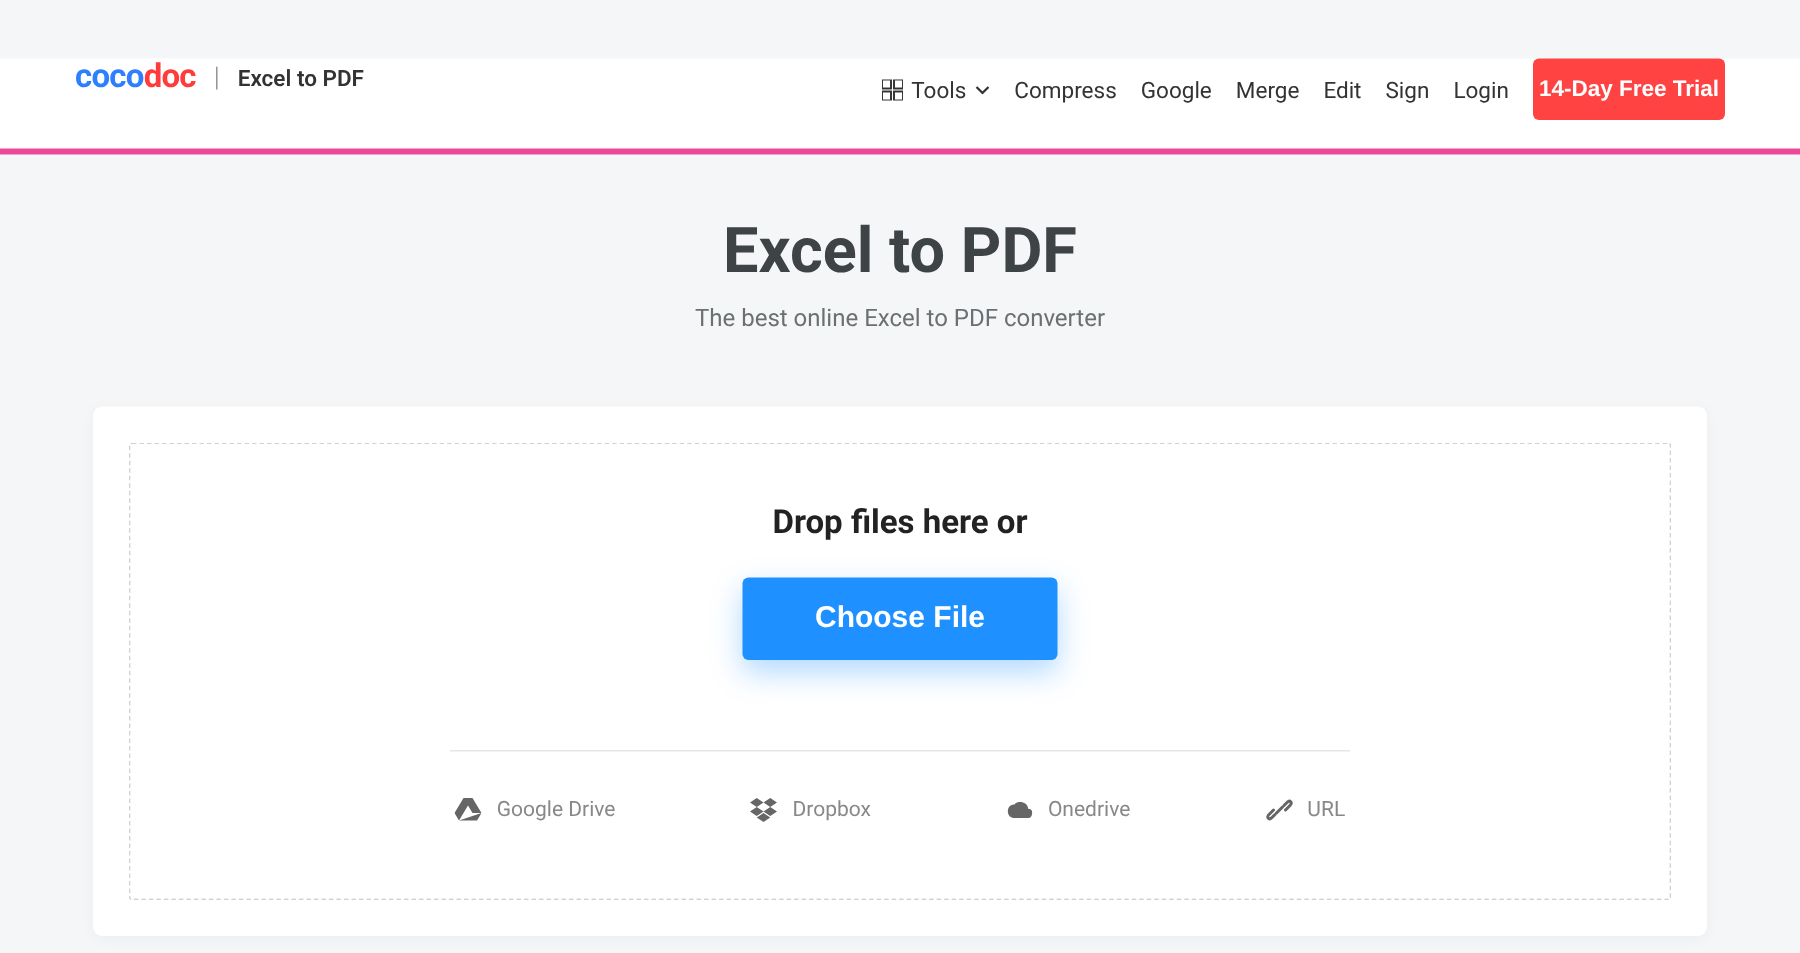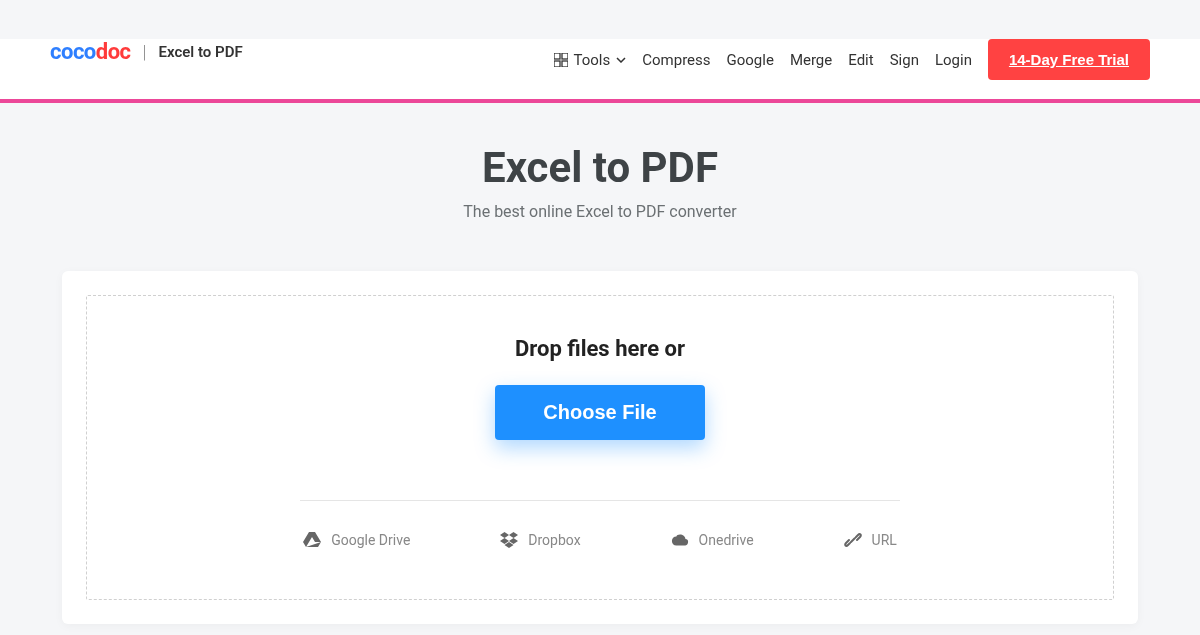--- a/index.html
+++ b/index.html
@@ -76,25 +76,24 @@
       display: flex;
       align-items: center;
       gap: 6px;
     }
     
     .trial-button {
       background: #ff4242;
       color: #ffffff;
       font-size: 15px;
       font-weight: 700;
-      padding: 12px 21px;
+      padding: 12px 4px;
       border-radius: 4px;
       cursor: pointer;
       border: none;
-      text-decoration: underline;
     }
     
     .hero {
       text-align: center;
       padding: 40px 0 30px;
     }
     
     .hero-title {
       font-size: 42px;
       font-weight: 700;

